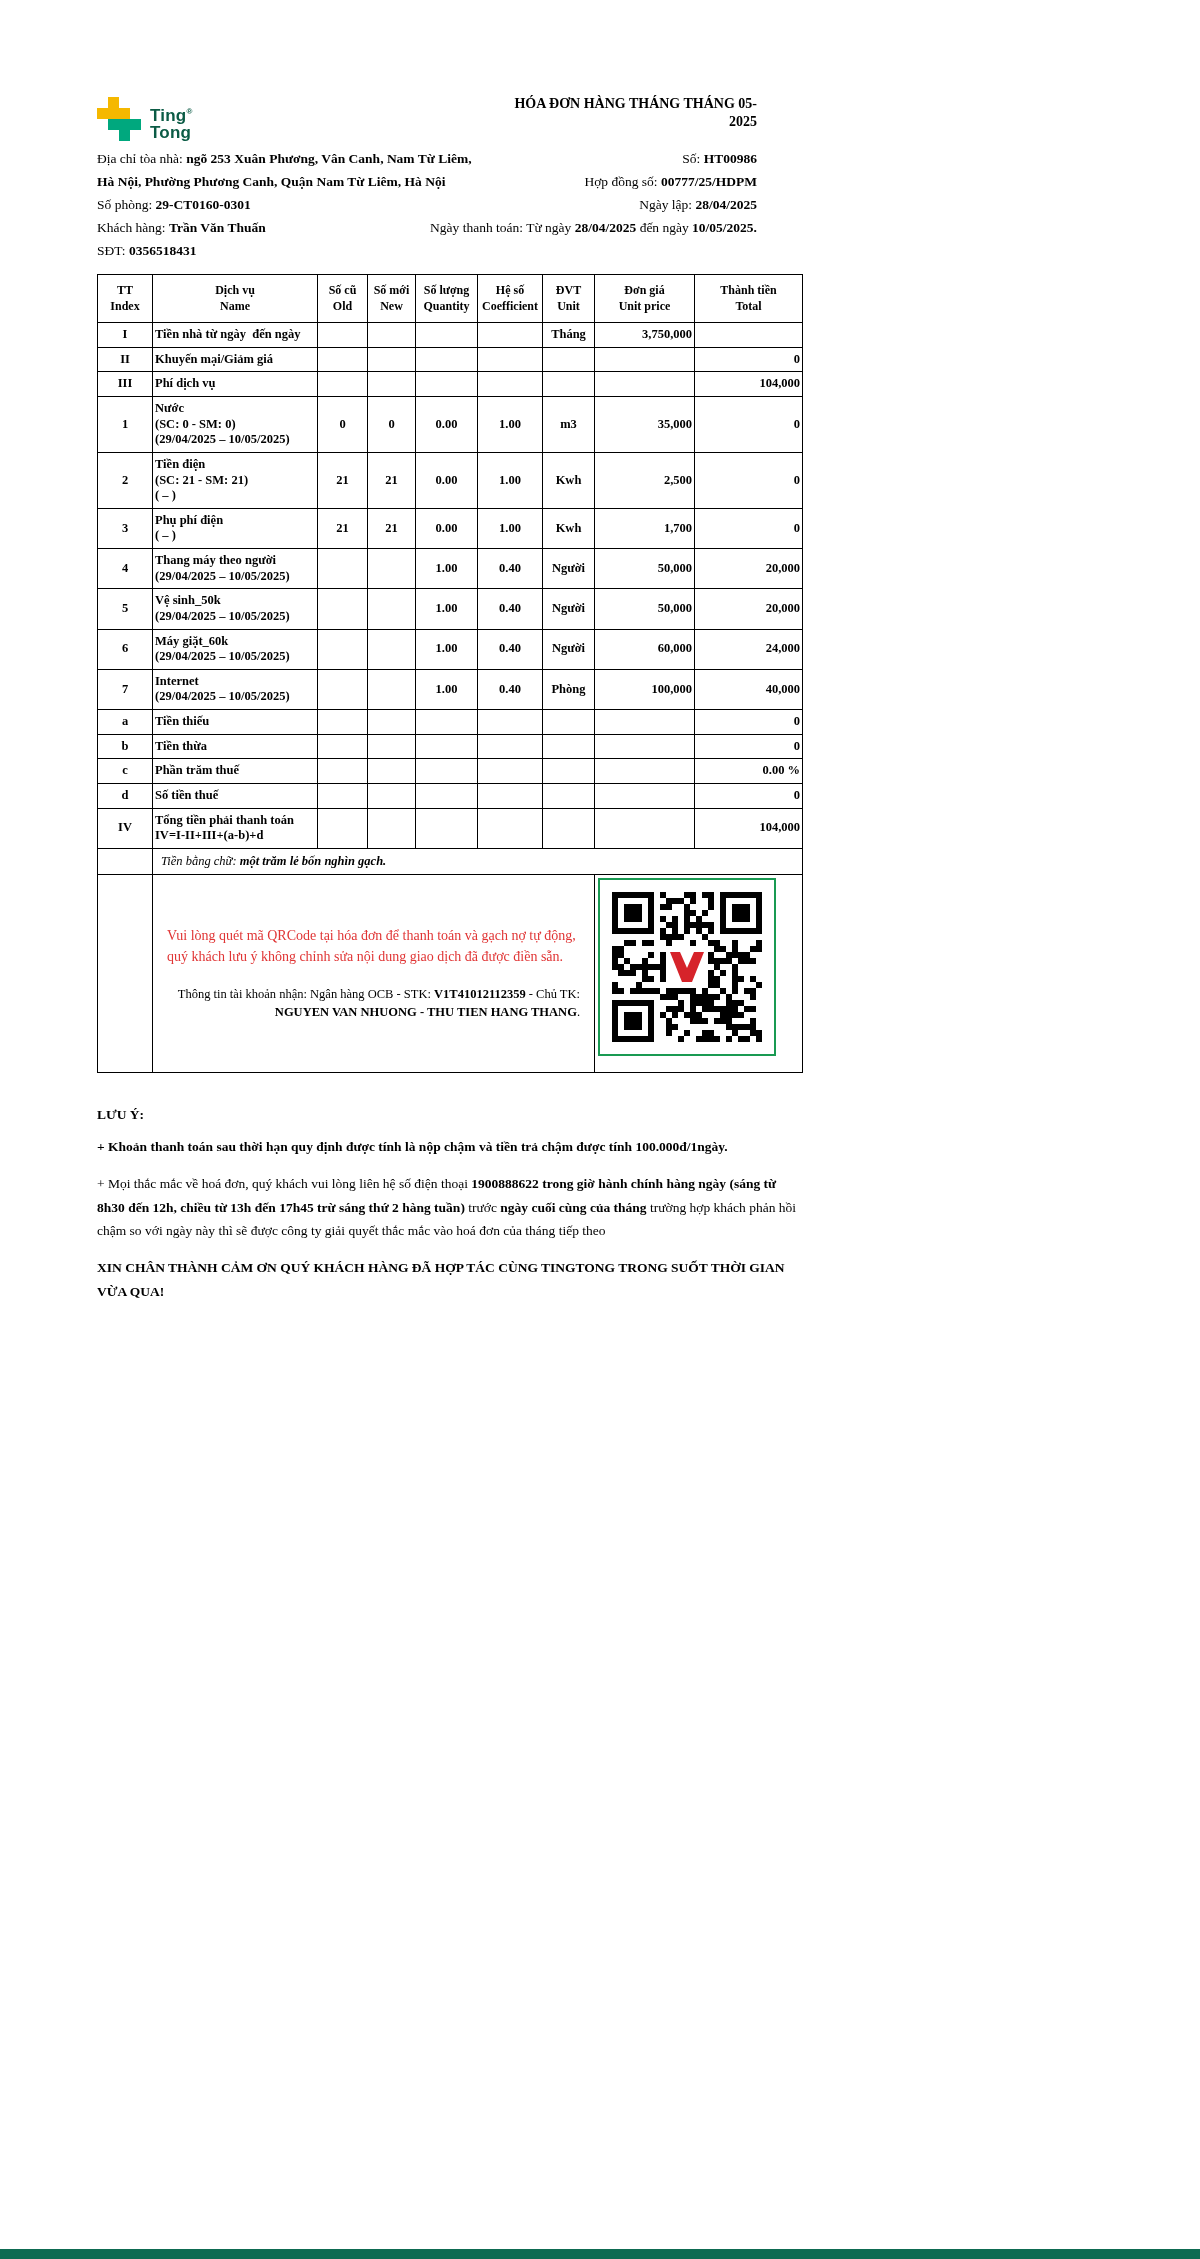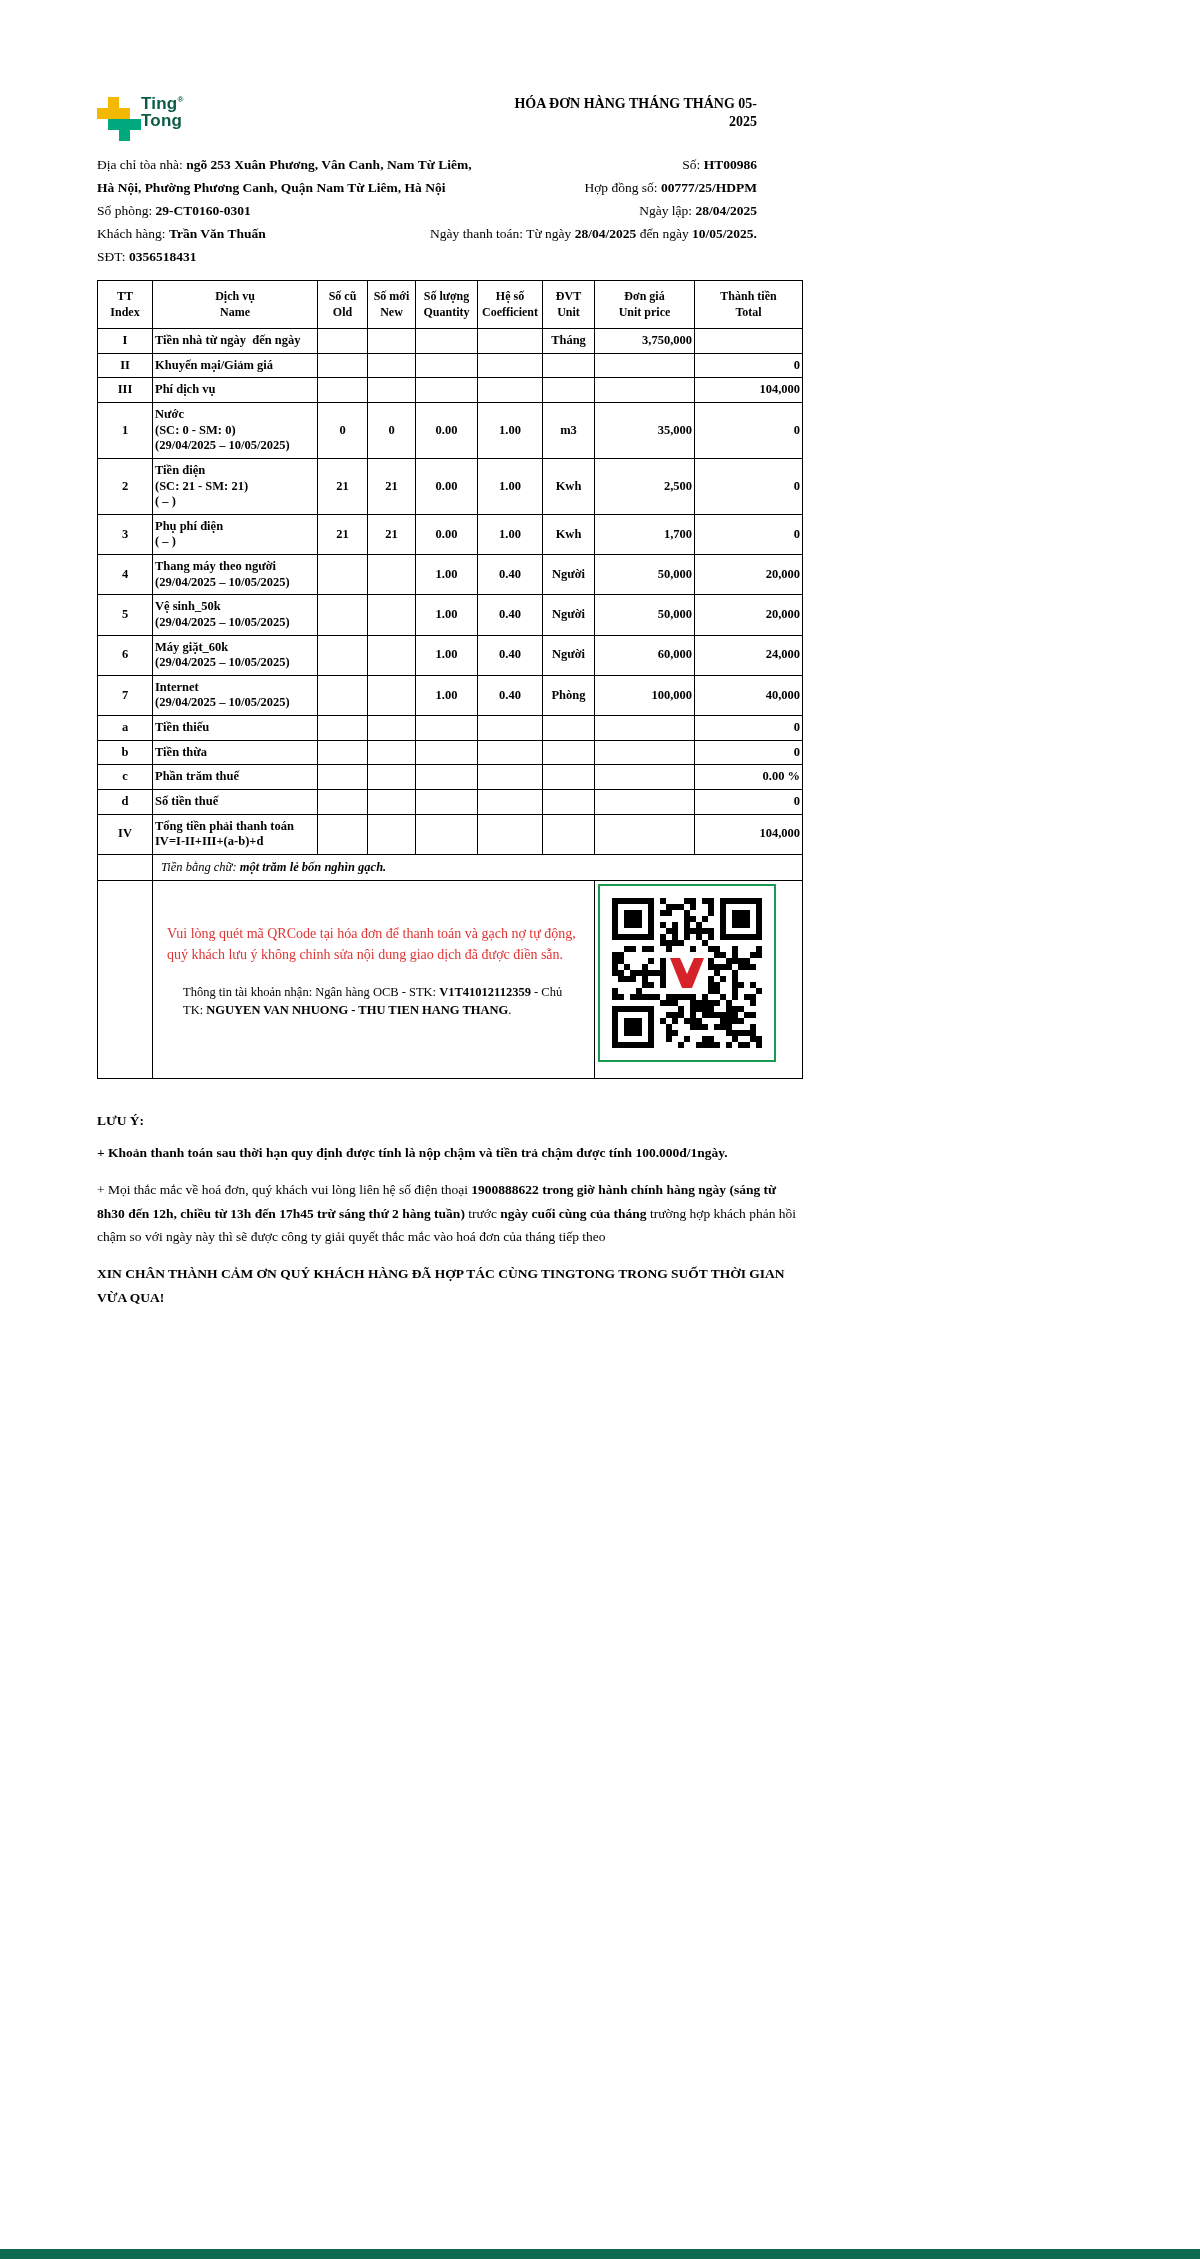--- a/index.html
+++ b/index.html
@@ -14,50 +14,50 @@
   *{box-sizing:border-box;}
   html,body{margin:0;padding:0;}
   body{
     width:1200px;height:2259px;background:#fff;color:#000;
     font-family:"Liberation Serif",serif;position:relative;overflow:hidden;
   }
   .page{position:absolute;left:97px;top:95px;width:705px;}
 
   
   .header{display:flex;justify-content:space-between;align-items:flex-start;}
-  .logo{display:flex;align-items:flex-start;}
+  .logo{display:flex;gap:9px;align-items:flex-end;}
   .logo-icon{display:grid;grid-template-columns:repeat(4,11px);grid-template-rows:repeat(4,11px);margin-top:2px;}
   .px{width:11px;height:11px;}
   .y{background:var(--brand-yellow);}
   .g{background:var(--brand-green);}
   .logo-text{font-family:"Liberation Sans",sans-serif;font-weight:bold;color:var(--brand-dark);font-size:17px;line-height:1.0;letter-spacing:.2px;}
   .reg{font-size:8px;vertical-align:super;}
   .title{width:335px;padding-right:45px;text-align:right;font-weight:bold;font-size:14px;line-height:1.25;}
 
   
-  .info{margin-top:12px;font-size:13.5px;}
+  .info{margin-top:6px;font-size:13.5px;}
   .info-line{display:flex;justify-content:space-between;line-height:23px;}
   .info-left{flex:0 1 auto;}
   .info-right{flex:0 0 auto;text-align:right;padding-right:45px;}
   .b{font-weight:bold;}
   .i{font-style:italic;}
 
   
   table.svc{border-collapse:collapse;table-layout:fixed;width:705px;margin-top:12px;}
   .svc th,.svc td{border:1px solid #000;overflow:hidden;}
   .svc th{font-size:12px;font-weight:bold;text-align:center;padding:8px 1px;line-height:1.3;vertical-align:middle;}
   .svc tbody.rows td{font-size:12.5px;font-weight:bold;line-height:1.25;vertical-align:middle;padding:4px 2px;}
   .svc td.l{text-align:left;padding:4px 8px;}
   .svc td.c{text-align:center;}
   .svc td.r{text-align:right;padding-right:8px;}
   .svc td.price{padding-right:20px;}
   tr.words-row td{font-size:12.5px;padding:5px 8px;font-weight:normal;}
   td.qr-text-cell{vertical-align:middle;padding:10px 14px;}
   .qr-text-cell .red{color:var(--accent-red);margin:0 0 18px 0;font-size:14px;line-height:1.5;}
-  .qr-text-cell .acct{color:#000;margin:16px;font-size:12.5px;line-height:1.5;}
+  .qr-text-cell .acct{color:#000;margin:0;font-size:12.5px;line-height:1.5;text-align:right;}
   td.qr-cell{vertical-align:top;padding:3px 0 16px 3px;}
   .qr-frame{width:178px;height:178px;border:2px solid var(--qr-frame-green);background:#fff;}
   .qr-frame svg{display:block;}
 
   
   .notes{margin-top:30px;font-size:13.5px;line-height:1.75;width:705px;}
   .notes-head{font-weight:bold;margin-bottom:9px;}
   .notes p{margin:0 0 13px 0;}
 
   .footer-bar{position:absolute;left:0;bottom:0;width:1200px;height:10px;background:var(--footer-green);}

